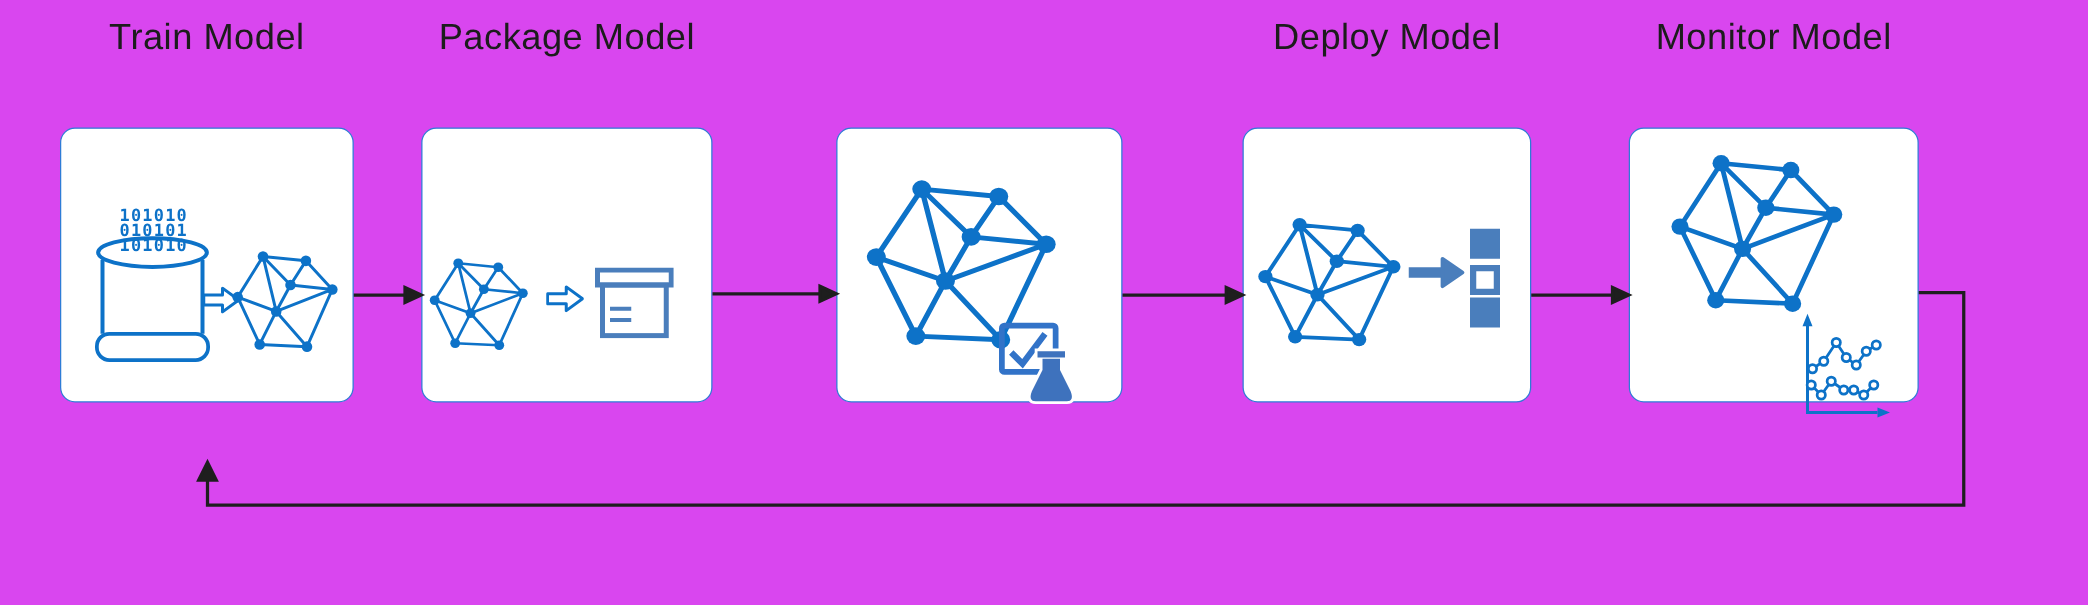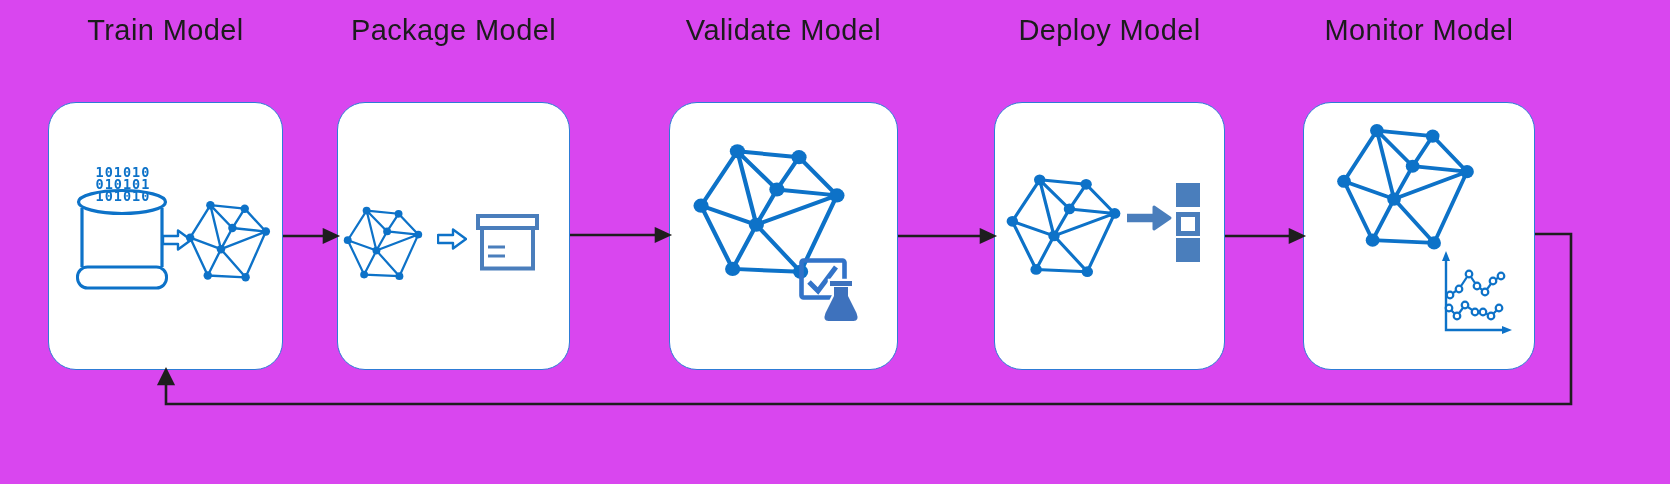--- a/index.html
+++ b/index.html
@@ -13,22 +13,22 @@
   html,body{margin:0;padding:0;background:#fff;}
   .canvas{
     position:relative;width:1670px;height:484px;background:#d946ef;
     font-family:"Liberation Sans",sans-serif;overflow:hidden;
   }
   .stage-title{
     position:absolute;top:14px;font-size:29px;font-weight:300;
     color:var(--text-color);text-align:center;letter-spacing:.4px;white-space:nowrap;
   }
   .stage-box{
-    position:absolute;top:102px;height:268px;
-    border:1.6px solid var(--box-border);border-radius:28px;background:#fff;
+    position:absolute;top:102px;height:220px;
+    border:1.6px solid var(--box-border);border-radius:12px;background:#fff;
     box-sizing:border-box;
   }
   .icon{position:absolute;}
   .loop-label{
     position:absolute;top:422px;left:702px;width:300px;text-align:center;
     font-size:29px;font-weight:300;color:var(--text-color);white-space:nowrap;
   }
   .overlay{position:absolute;left:0;top:0;pointer-events:none;}
 </style>
 </head>
@@ -52,21 +52,20 @@
         </g>
       </symbol>
       <symbol id="hollow-arrow" viewBox="0 0 30 22">
         <path d="M1 7 H16 V1.5 L29 11 L16 20.5 V15 H1 Z" stroke="#0d72c8" stroke-width="2.4" fill="none" stroke-linejoin="round"></path>
       </symbol>
     </defs>
   </svg>
 
   <div class="stage-title" style="left:8px;width:315px">Train Model</div>
   <div class="stage-title" style="left:297px;width:313px">Package Model</div>
-  <div class="stage-title" style="left:629px;width:309px">Validate Model</div>
   <div class="stage-title" style="left:954px;width:311px">Deploy Model</div>
   <div class="stage-title" style="left:1263px;width:312px">Monitor Model</div>
 
   <div class="stage-box" style="left:48px;width:235px">
     <svg class="icon" style="left:27px;top:54px" width="92" height="134" viewBox="0 0 92 134">
       <ellipse cx="46" cy="45" rx="43.5" ry="11.5" stroke="#0d72c8" stroke-width="3.2" fill="none"></ellipse>
       <path d="M6 51 V110 M86 51 V110" stroke="#0d72c8" stroke-width="3.2" fill="none"></path>
       <rect x="1.5" y="110" width="89" height="21" rx="10" stroke="#0d72c8" stroke-width="3" fill="none"></rect>
       <g font-family="DejaVu Sans Mono, monospace" font-weight="bold" font-size="13.5" fill="#0d72c8" text-anchor="middle" letter-spacing="1">
         <text x="47" y="20">101010</text>

